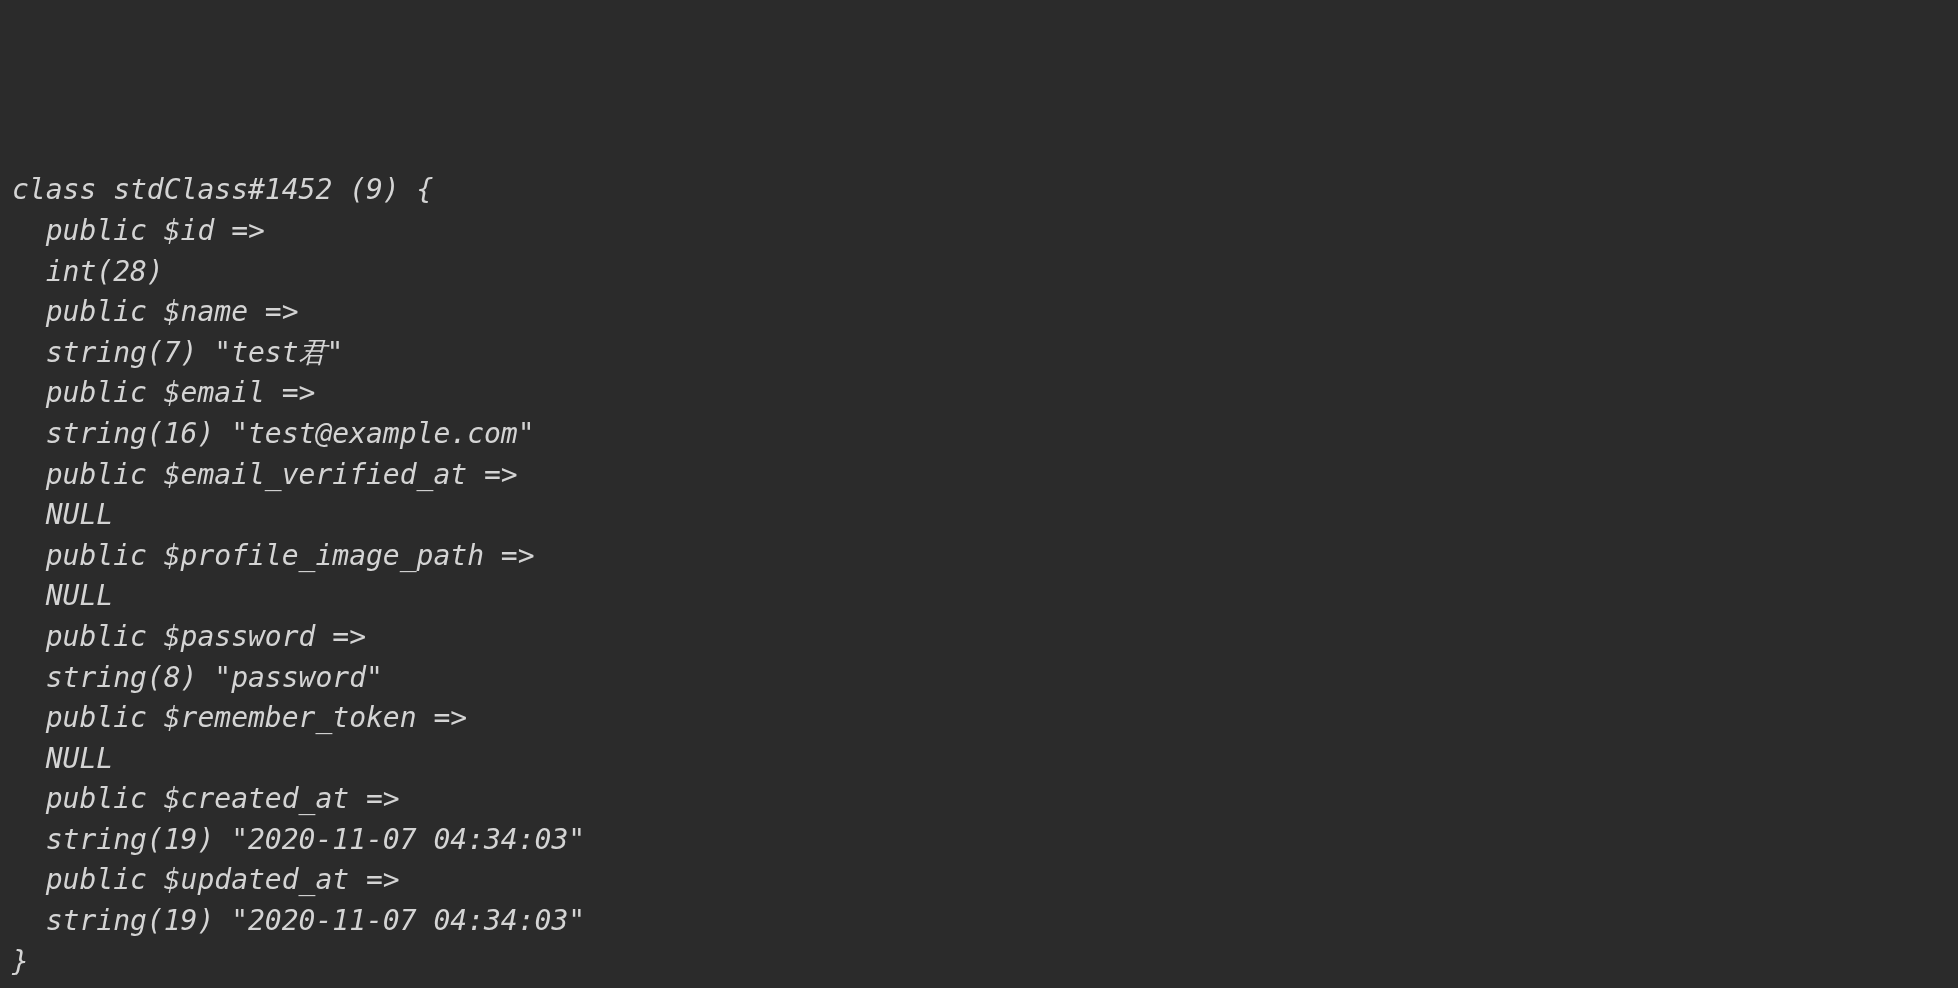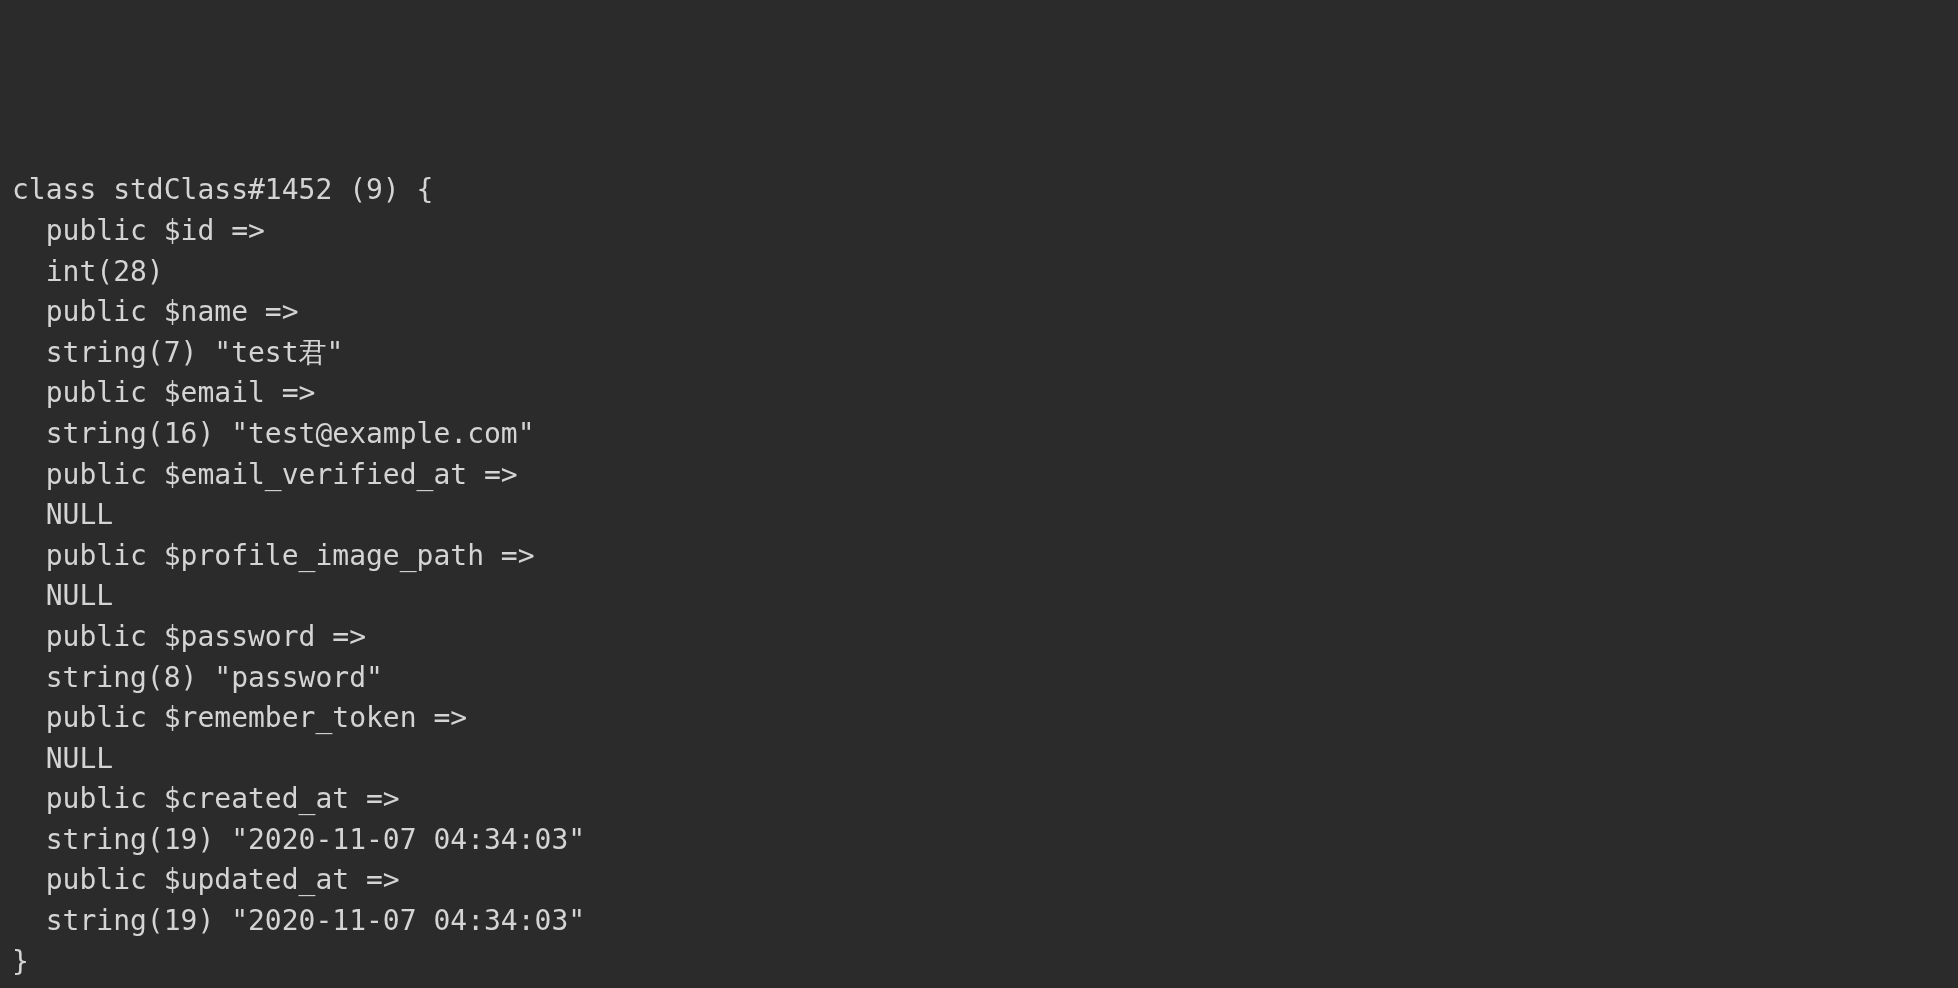--- a/index.html
+++ b/index.html
@@ -11,20 +11,21 @@
       background-color: #2b2b2b;
       color: #d4d4d4;
       font-family: 'Menlo', 'Monaco', 'Consolas', monospace;
       font-size: 28px;
       line-height: 1.45;
       padding: 8px 12px;
       white-space: pre;
     }
     .dump-line {
       display: block;
+      font-style: italic;
     }
     .indent {
       padding-left: 2ch;
     }
   </style>
 </head>
 <body>
 
 
 

